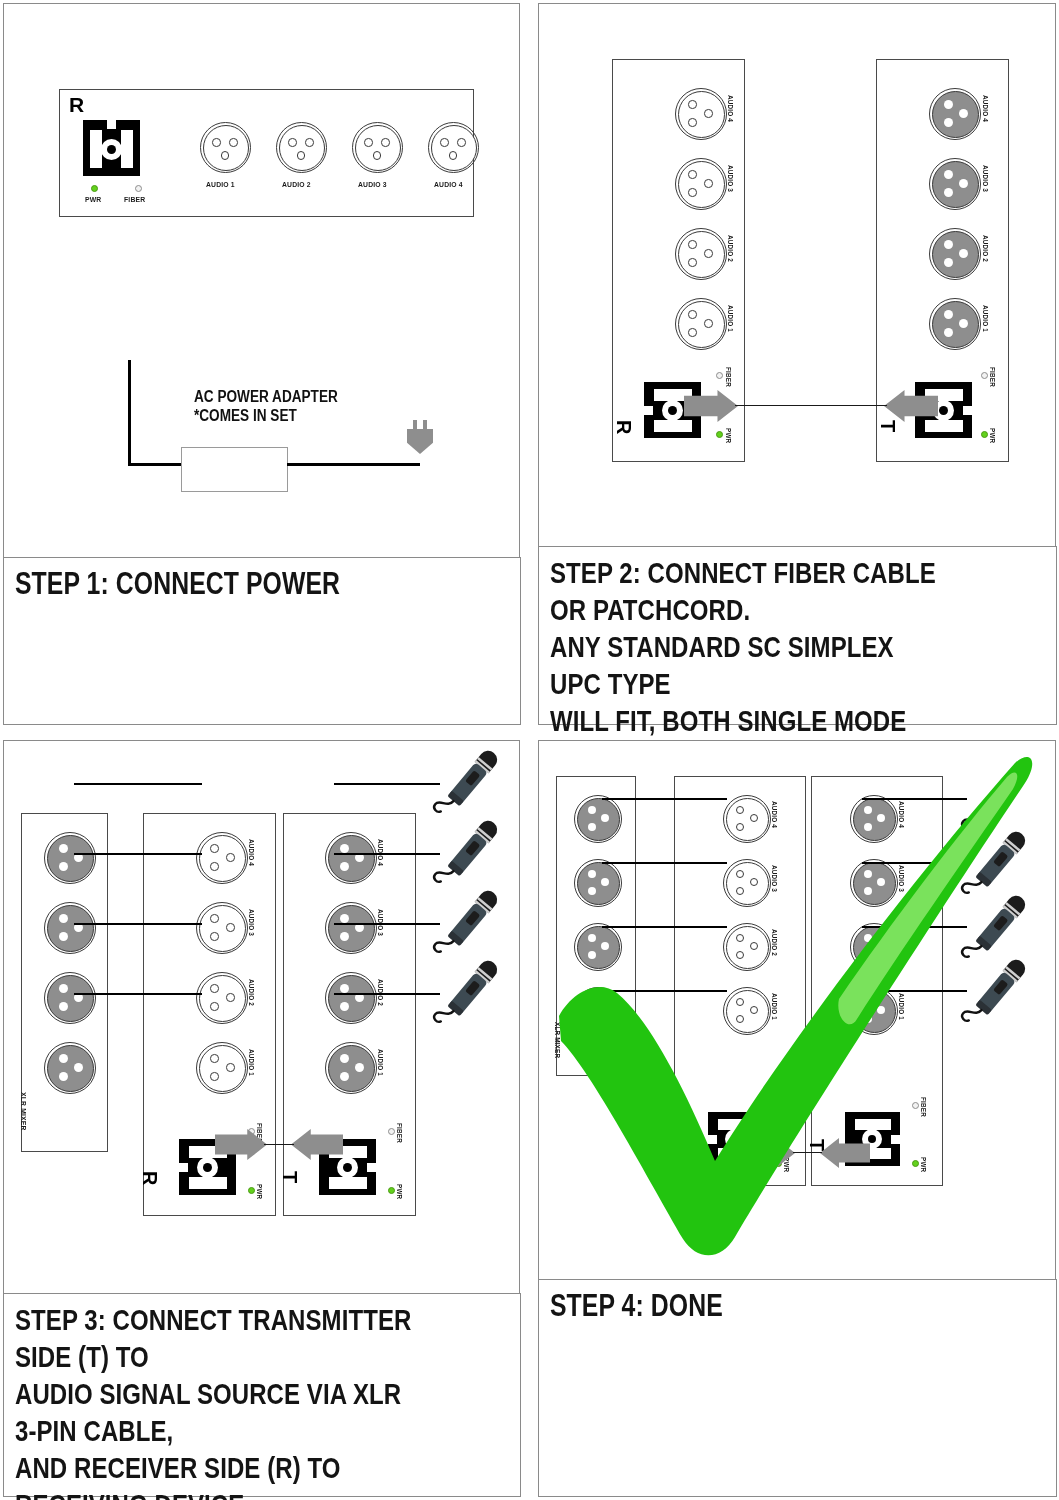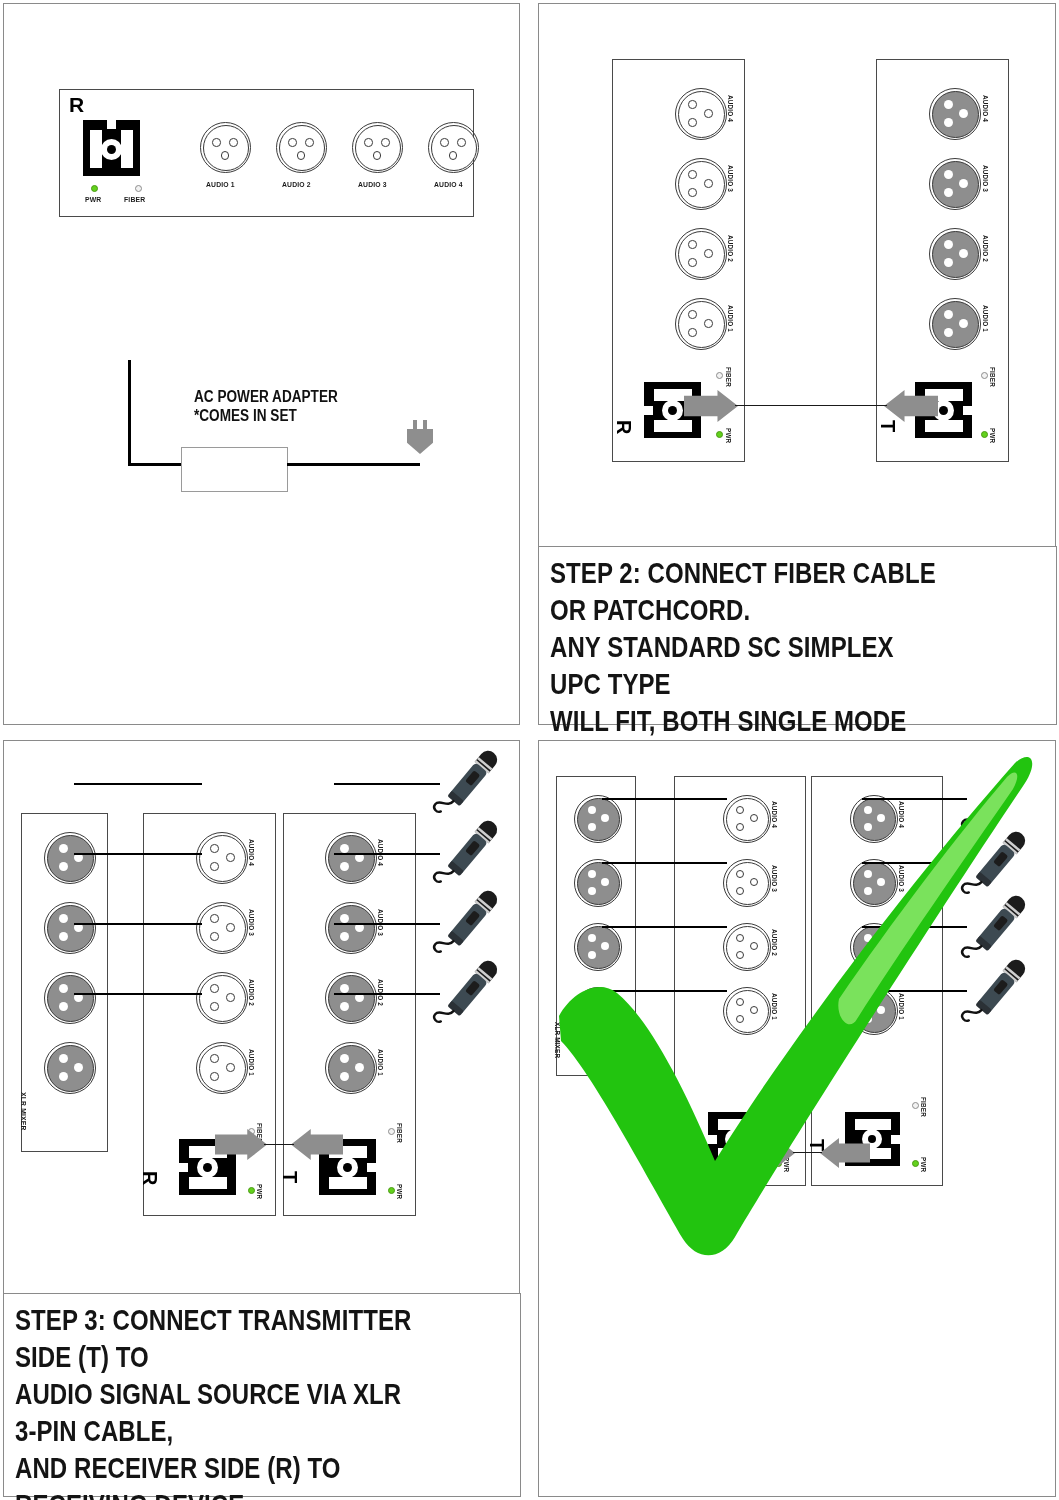--- a/index.html
+++ b/index.html
@@ -175,20 +175,23 @@
       <div style="position:absolute;left:403px;top:416px;width:26px;height:30px;">
         <div class="acpin" style="left:6px;top:0;height:11px;"></div>
         <div class="acpin" style="left:16px;top:0;height:11px;"></div>
         <div class="acplug" style="left:0;top:9px;width:26px;height:25px;"></div>
       </div>
 
       <div class="adapterlabel" style="left:190px;top:383px;">AC POWER ADAPTER
 *COMES IN SET</div>
     </div>
 
+    <div class="caption-box" id="cap1" style="top:553px;height:168px;">
+      <div class="caption">STEP 1: CONNECT POWER</div>
+    </div>
   </div>
 
   <div class="panel" id="panel2">
     <div class="panel-art" style="height:542px;">
 
       <div class="devbox" style="left:73px;top:55px;width:133px;height:403px;">
         <div class="bigletter rot" style="left:22px;top:360px;font-size:20px;">R</div>
 
         <div class="xlr female" style="left:62px;top:238px;width:52px;height:52px;">
           <div class="ring"></div>
@@ -752,15 +755,18 @@
                    C 110 440, 52 330, 22 300 Z" fill="#22c40f"></path>
           <path d="M300 258
                    C 352 182, 420 92, 468 36
                    C 478 26, 482 34, 474 48
                    C 424 120, 360 212, 318 278
                    C 310 292, 296 276, 300 258 Z" fill="#8ae86a" opacity="0.85"></path>
         </svg>
       </div>
     </div>
 
+    <div class="caption-box" id="cap4" style="top:538px;height:218px;">
+      <div class="caption">STEP 4: DONE</div>
+    </div>
   </div>
 
 </div>
 
 </body></html>

